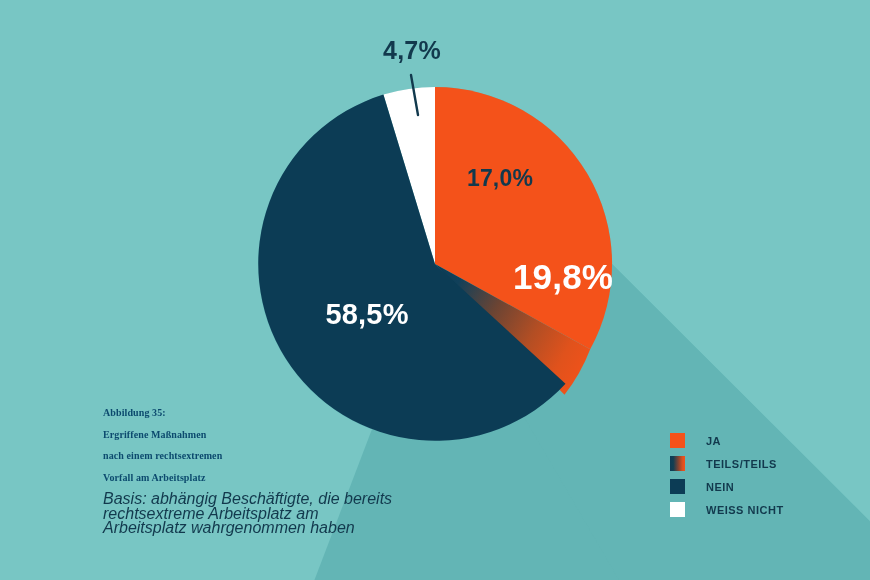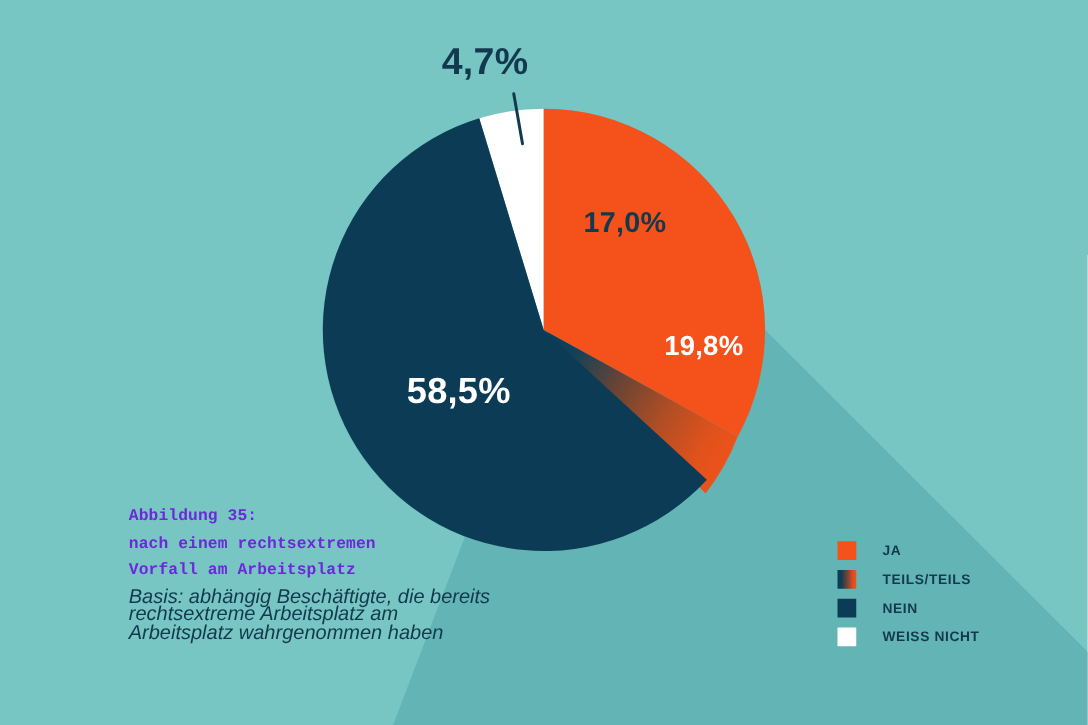--- a/index.html
+++ b/index.html
@@ -25,24 +25,24 @@
     height: 580px;
     display: block;
   }
   .caption-block {
     position: absolute;
     left: 103px;
     top: 402px;
     width: 270px;
   }
   .caption-line {
-    font-family: Liberation Mono, monospace;
-    font-size: 13px;
+    font-family: Liberation Serif, serif;
+    font-size: 10px;
     font-weight: 600;
-    color: #6d28d9;
+    color: #0c4a6e;
     line-height: 21.5px;
     letter-spacing: 0.1px;
     white-space: nowrap;
   }
   .basis-block {
     margin-top: 4px;
   }
   .basis-line {
     font-family: "Liberation Sans", sans-serif;
     font-size: 16px;
@@ -83,23 +83,23 @@
   }
   .pie-label {
     position: absolute;
     font-family: "Liberation Sans", sans-serif;
     font-weight: 700;
     letter-spacing: 0.2px;
     white-space: nowrap;
     transform: translate(-50%, -50%);
   }
   #label-ja   { left: 500px; top: 178px; font-size: 23px; color: #12394d; }
-  #label-teils{ left: 563px; top: 277px; font-size: 22px; color: #ffffff; text-align: right; }
+  #label-teils{ left: 563px; top: 277px; font-size: 35px; color: #ffffff; text-align: right; }
   #label-nein { left: 367px; top: 314px; font-size: 29px; color: #ffffff; }
-  #label-weiss{ left: 388px; top: 50px;  font-size: 30px; color: #12394d; }
+  #label-weiss{ left: 412px; top: 50px;  font-size: 25px; color: #12394d; }
 </style>
 </head>
 <body>
 
 <div id="stage">
 
   <svg id="chart-svg" viewBox="0 0 870 580">
     <defs>
       <linearGradient id="teilsGrad" gradientUnits="userSpaceOnUse" x1="437" y1="266" x2="600" y2="360">
         <stop offset="0%" stop-color="#0c3c55"></stop>
@@ -134,20 +134,21 @@
     </g>
   </svg>
 
   <div class="pie-label" id="label-ja">17,0%</div>
   <div class="pie-label" id="label-teils">19,8%</div>
   <div class="pie-label" id="label-nein">58,5%</div>
   <div class="pie-label" id="label-weiss">4,7%</div>
 
   <div class="caption-block">
     <div class="caption-line">Abbildung 35:</div>
+    <div class="caption-line">Ergriffene Maßnahmen</div>
     <div class="caption-line">nach einem rechtsextremen</div>
     <div class="caption-line">Vorfall am Arbeitsplatz</div>
     <div class="basis-block">
       <div class="basis-line">Basis: abhängig Beschäftigte, die bereits</div>
       <div class="basis-line">rechtsextreme Arbeitsplatz am</div>
       <div class="basis-line">Arbeitsplatz wahrgenommen haben</div>
     </div>
   </div>
 
   <div class="legend">

